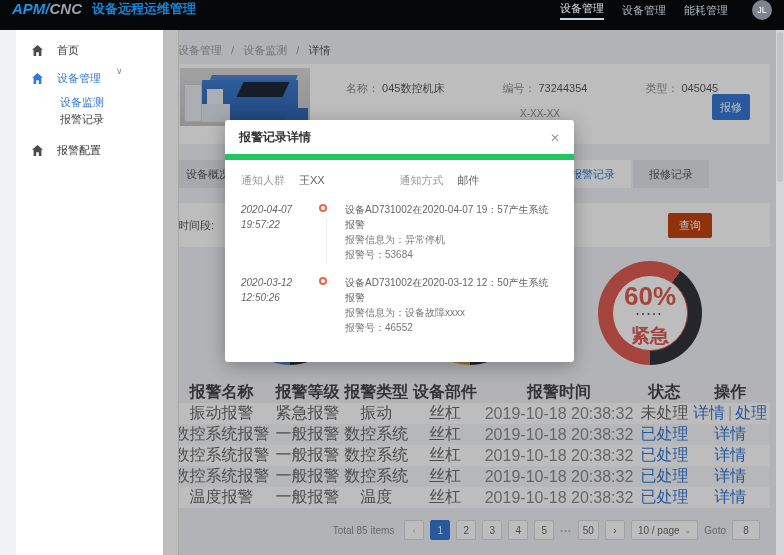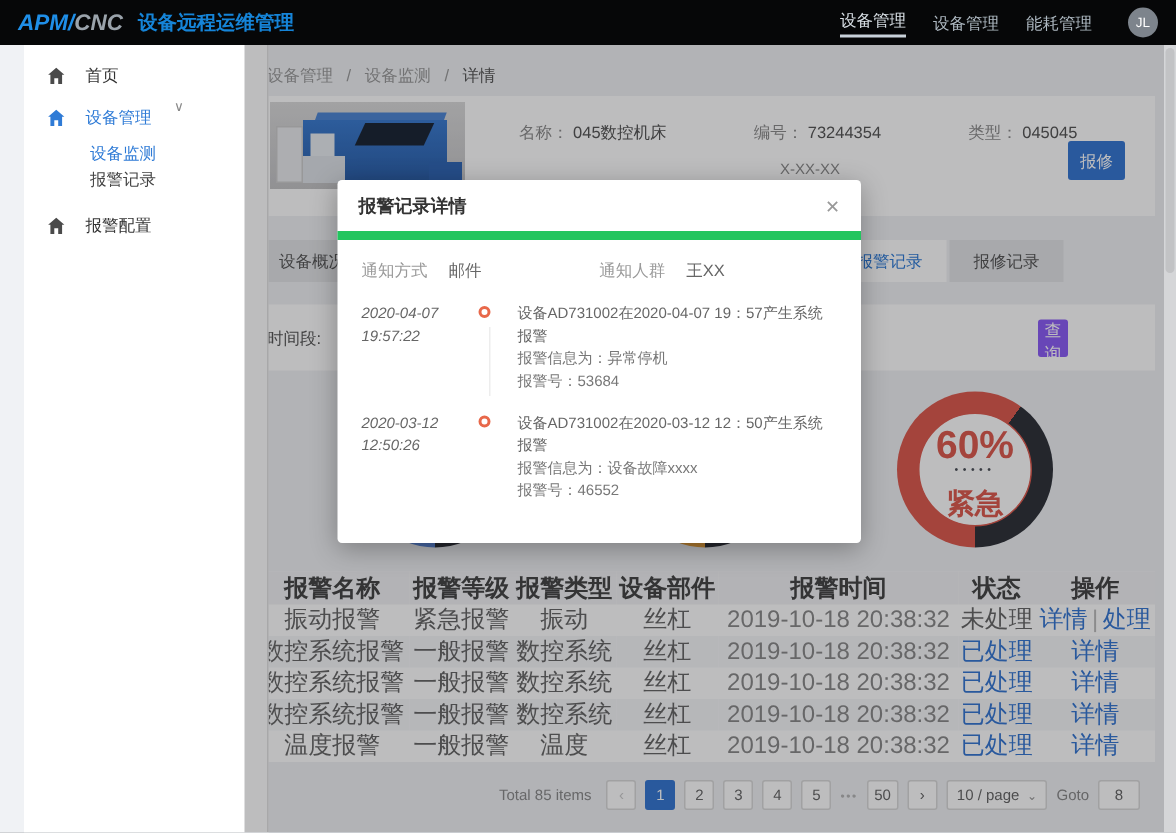--- a/index.html
+++ b/index.html
@@ -1,21 +1,21 @@
 <!DOCTYPE html>
 <html><head>
 <meta charset="utf-8">
 <style>
   * { margin:0; padding:0; box-sizing:border-box; }
   html,body { width:784px; height:555px; overflow:hidden; }
   body { font-family:"Liberation Sans","DejaVu Sans",sans-serif; background:#f0f2f5; position:relative; }
 
   
   .topbar { position:absolute; left:0; top:0; width:784px; height:30px; background:#060708;
-            display:flex; align-items:center; padding:0 12px; z-index:100; }
+            display:flex; align-items:flex-start; padding:0 12px; z-index:100; }
   .logo { font-size:15px; font-weight:bold; font-style:italic; letter-spacing:0; }
   .logo .lp { color:#1f8fe8; } .logo .ls { color:#9aa3ab; }
   .app-title { color:#1584d8; font-size:13px; margin-left:10px; font-weight:bold; }
   .top-nav { margin-left:auto; display:flex; align-items:center; gap:18px; }
   .nav-item { color:#aeb9c2; font-size:11px; cursor:pointer; }
   .nav-item.active { color:#d9e0e6; }
   .nav-item.active .nav-underline { display:block; height:2px; background:#c9d2da; margin-top:2px; }
   .avatar { width:20px; height:20px; border-radius:50%; background:#7d848c; color:#fff;
             font-size:9px; display:flex; align-items:center; justify-content:center; margin-left:6px; }
 
@@ -57,21 +57,21 @@
 
   .tabs { display:flex; margin:16px 14px 0 7px; height:28px; }
   .tab { width:76px; height:28px; display:flex; align-items:center; justify-content:center;
          background:#e2e4e7; color:#555; font-size:11px; cursor:pointer; margin-right:2px; }
   .tab.active { background:#fff; color:#2f7bd6; }
   .tab-spacer { flex:1; }
   .tab-right-pad { width:59px; }
 
   .filter-bar { margin:15px 14px 0 7px; height:44px; background:#fff; position:relative; }
   .filter-label { position:absolute; left:8px; top:15px; font-size:11px; color:#555; }
-  .query-btn { position:absolute; right:58px; top:10px; width:20px; height:25px; background:#8b5cf6;
+  .query-btn { position:absolute; right:58px; top:10px; width:44px; height:25px; background:#c2410c;
                color:#fff; font-size:11px; border:none; border-radius:2px; cursor:pointer; }
 
   
   .gauges { display:flex; justify-content:space-around; padding:6px 30px 0; height:116px; margin:8px 14px 0 7px; }
   .gauge { width:104px; height:104px; border-radius:50%; position:relative; }
   .gauge::after { content:''; position:absolute; inset:14px; background:#fff; border-radius:50%;
                   border:1px solid var(--gc); }
   .g-inner { position:absolute; inset:0; z-index:2; display:flex; flex-direction:column; align-items:center; }
   .g-pct { margin-top:21px; font-size:26px; font-weight:bold; color:var(--gc); line-height:28px; }
   .g-dots { font-size:7px; color:#4a4f57; letter-spacing:3px; line-height:8px; }
@@ -357,26 +357,26 @@
   <div class="scroll-thumb"></div>
 </div>
 
 <div class="modal">
   <div class="m-head">
     <span class="m-title">报警记录详情</span>
     <span class="m-close">✕</span>
   </div>
   <div class="m-row">
     <div class="m-half">
+      <span class="m-lb">通知人群</span>
+      <span class="m-vl">王XX</span>
+    </div>
+    <div class="m-half">
       <span class="m-lb">通知方式</span>
       <span class="m-vl">邮件</span>
-    </div>
-    <div class="m-half">
-      <span class="m-lb">通知人群</span>
-      <span class="m-vl">王XX</span>
     </div>
   </div>
   <div class="m-timeline">
     <div class="tl-line"></div>
     <div class="tl-entry">
       <div class="tl-date">
         <div>2020-04-07</div>
         <div>19:57:22</div>
       </div>
       <div class="tl-marker">

